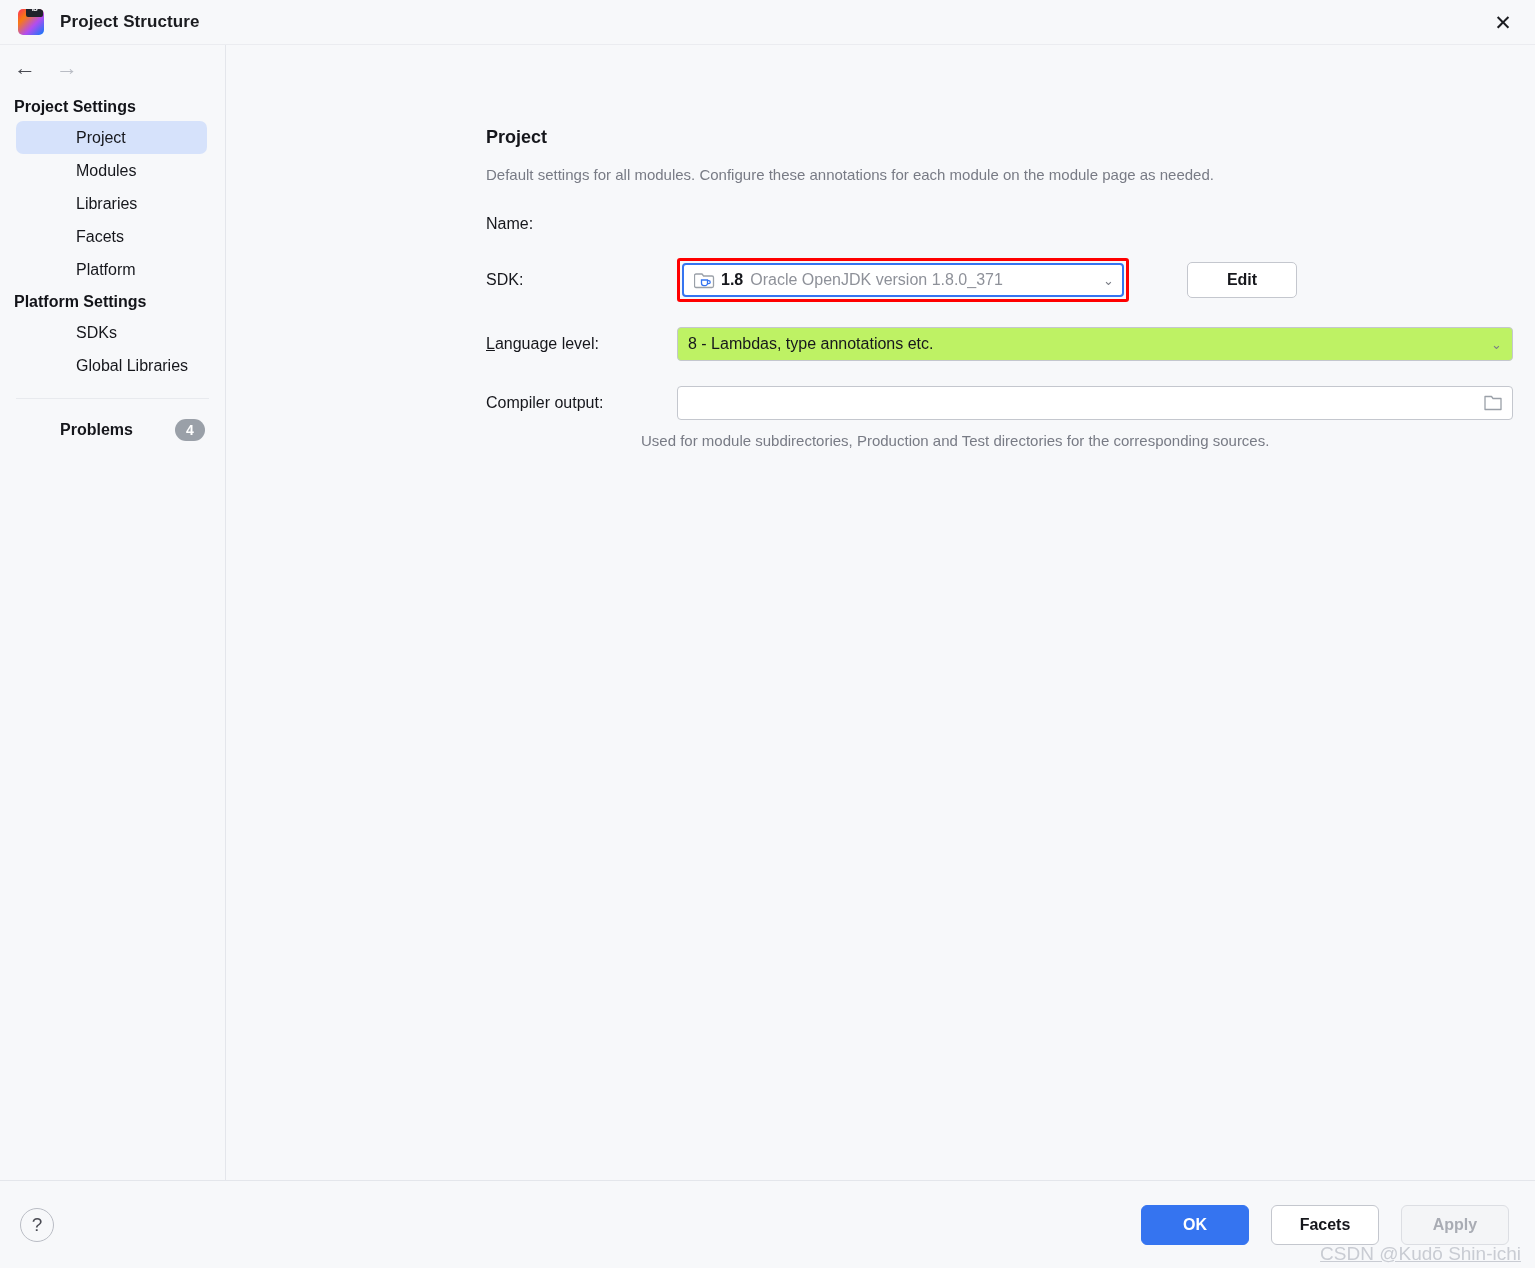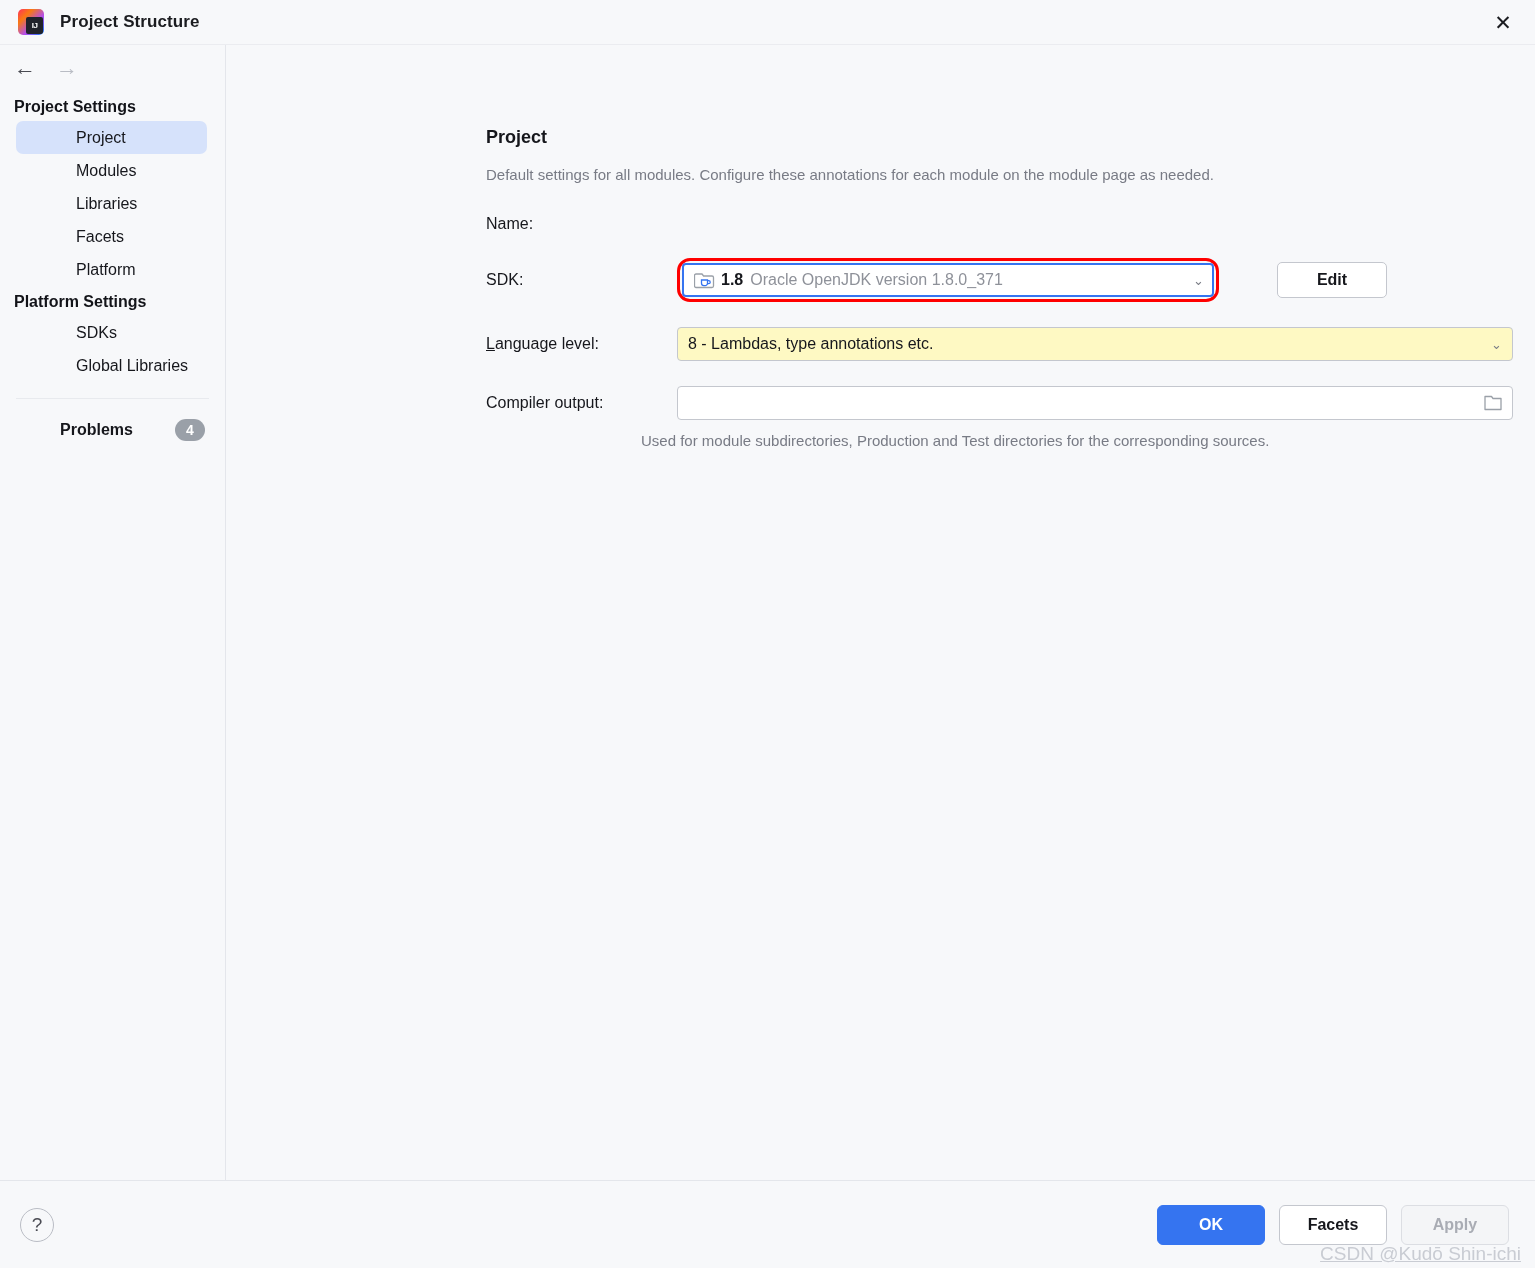--- a/index.html
+++ b/index.html
@@ -24,21 +24,21 @@
     padding: 0 14px 0 18px;
     background: #f7f8fa;
   }
   .ij-logo {
     width: 26px; height: 26px; flex: 0 0 26px;
     border-radius: 5px; position: relative; overflow: hidden;
     background: linear-gradient(135deg,#fe315d 0%,#f97a12 28%,#b24df0 62%,#087cfa 100%);
     margin-right: 16px;
   }
   .ij-logo .inner {
-    position: absolute; right: 1px; bottom: 1px;
+    position: absolute; right: 1px; bottom: 18px;
     width: 17px; height: 17px; background: #21232b; border-radius: 2px;
     color: #fff; font-size: 8px; font-weight: bold;
     display: flex; align-items: center; justify-content: center;
     letter-spacing: -0.5px;
   }
   .title-text {
     font-size: 17px; font-weight: bold; color: #1b1c20; letter-spacing: 0.1px;
   }
   .close-btn {
     margin-left: auto; width: 36px; height: 32px;
@@ -95,42 +95,42 @@
 
   .text-input {
     height: 34px; background: #ffffff;
     border: 1px solid #c4c7ce; border-radius: 4px;
     font-size: 16px; color: #16171c;
     padding: 0 10px; display: flex; align-items: center;
   }
   .name-input { width: 572px; }
 
   .sdk-highlight {
-    border: 3px solid #ff0000; border-radius: 13px;
-    padding: 2px; width: 542px; position: relative;
+    border: 3px solid #ff0000; border-radius: 3px;
+    padding: 2px; width: 452px; position: relative;
   }
   .sdk-combo {
     height: 34px; background: #ffffff;
     border: 2px solid #3574f0; border-radius: 4px;
     display: flex; align-items: center; padding: 0 8px 0 10px; cursor: pointer;
   }
   .sdk-icon { width: 22px; height: 20px; flex: 0 0 22px; margin-right: 5px; position: relative; }
   .sdk-version { font-size: 16px; font-weight: bold; color: #16171c; margin-right: 7px; }
   .sdk-name { font-size: 16px; color: #8e9199; white-space: nowrap; overflow: hidden; }
   .combo-caret { margin-left: auto; color: #7a7d86; font-size: 13px; padding-left: 8px; }
 
   .edit-btn {
     margin-left: 22px; height: 36px; min-width: 110px; padding: 0 22px;
     background: #ffffff; border: 1px solid #c4c7ce; border-radius: 5px;
     font-size: 16px; font-weight: bold; color: #16171c;
     display: flex; align-items: center; justify-content: center; cursor: pointer;
   }
 
   .select-box {
-    width: 836px; height: 34px; background: #fef9c3;
+    width: 836px; height: 34px; background: #bef264;
     border: 1px solid #c4c7ce; border-radius: 4px;
     display: flex; align-items: center; padding: 0 10px; cursor: pointer;
     font-size: 16px; color: #16171c;
   }
 
   .compiler-input { width: 836px; position: relative; padding-right: 40px; }
   .folder-btn {
     position: absolute; right: 8px; top: 50%; transform: translateY(-50%);
     width: 22px; height: 20px; cursor: pointer;
   }
@@ -141,21 +141,21 @@
     flex: 0 0 88px; height: 88px;
     border-top: 1px solid #e4e6eb; background: #f7f8fa;
     display: flex; align-items: center; padding: 0 26px 0 20px; position: relative;
   }
   .help-btn {
     width: 34px; height: 34px; border-radius: 50%;
     border: 1px solid #babdc5; color: #4a4b53; background: #f7f8fa;
     display: flex; align-items: center; justify-content: center;
     font-size: 19px; cursor: pointer;
   }
-  .footer-buttons { margin-left: auto; display: flex; align-items: center; gap: 14px; justify-content: space-between; }
+  .footer-buttons { margin-left: auto; display: flex; align-items: center; gap: 22px; justify-content: space-between; }
   .btn {
     height: 40px; min-width: 108px; padding: 0 26px; border-radius: 6px;
     font-size: 16px; font-weight: bold;
     display: flex; align-items: center; justify-content: center; cursor: pointer;
   }
   .btn-ok { background: #3574f0; color: #ffffff; border: 1px solid #3574f0; }
   .btn-cancel { background: #ffffff; color: #16171c; border: 1px solid #c4c7ce; }
   .btn-apply { background: #f4f5f7; color: #a9acb4; border: 1px solid #dcdee3; cursor: default; }
 
   .watermark {

